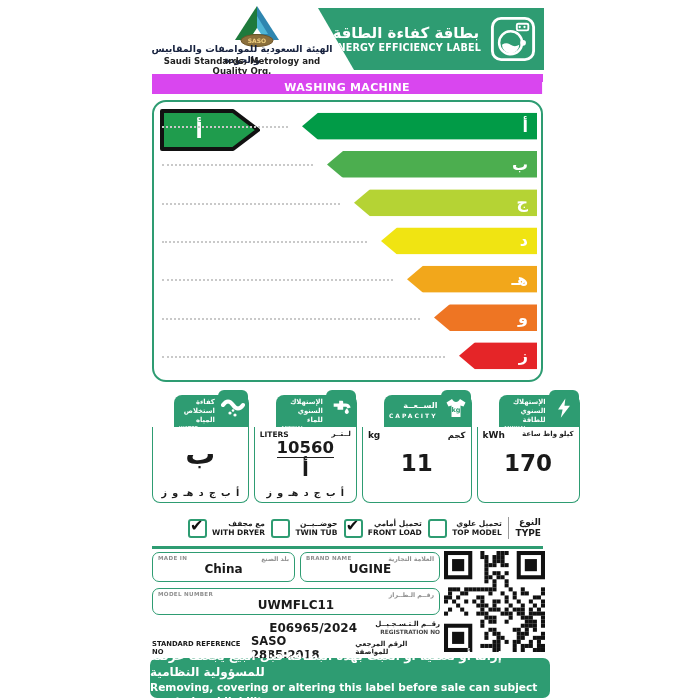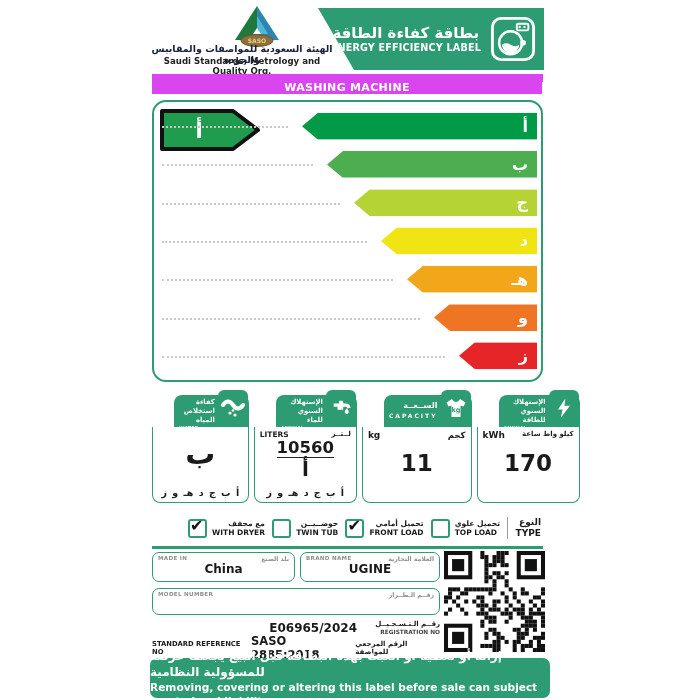--- a/index.html
+++ b/index.html
@@ -311,21 +311,21 @@
           <span class="t-en">FRONT LOAD</span>
         </span>
       </div>
 
       <div class="type-item">
         <span class="checkbox">
           <span class="check"></span>
         </span>
         <span class="type-labels">
           <span class="t-ar">تحميل علوي</span>
-          <span class="t-en">TOP LOAD</span>
+          <span class="t-en">TOP MODEL</span>
         </span>
       </div>
     <div class="type-div"></div>
     <div class="type-label-block">
       <span class="ar">النوع</span>
       <span class="en">TYPE</span>
     </div>
   </div>
 
   <div class="teal-line"></div>
@@ -336,20 +336,21 @@
     <div class="dval">China</div>
   </div>
   <div class="dbox brand">
     <span class="lab-en">BRAND NAME</span>
     <span class="lab-ar">العلامة التجارية</span>
     <div class="dval">UGINE</div>
   </div>
   <div class="dbox model">
     <span class="lab-en">MODEL NUMBER</span>
     <span class="lab-ar">رقــم الـطــراز</span>
+    <div class="dval">UWMFLC11</div>
   </div>
 
   <div class="reg-row">
     <span class="reg-val">E06965/2024</span>
     <span class="reg-labels">
       <span class="ar">رقــم الـتـسـجـيــل</span>
       <span class="en">REGISTRATION NO</span>
     </span>
   </div>
   <div class="std-row">

